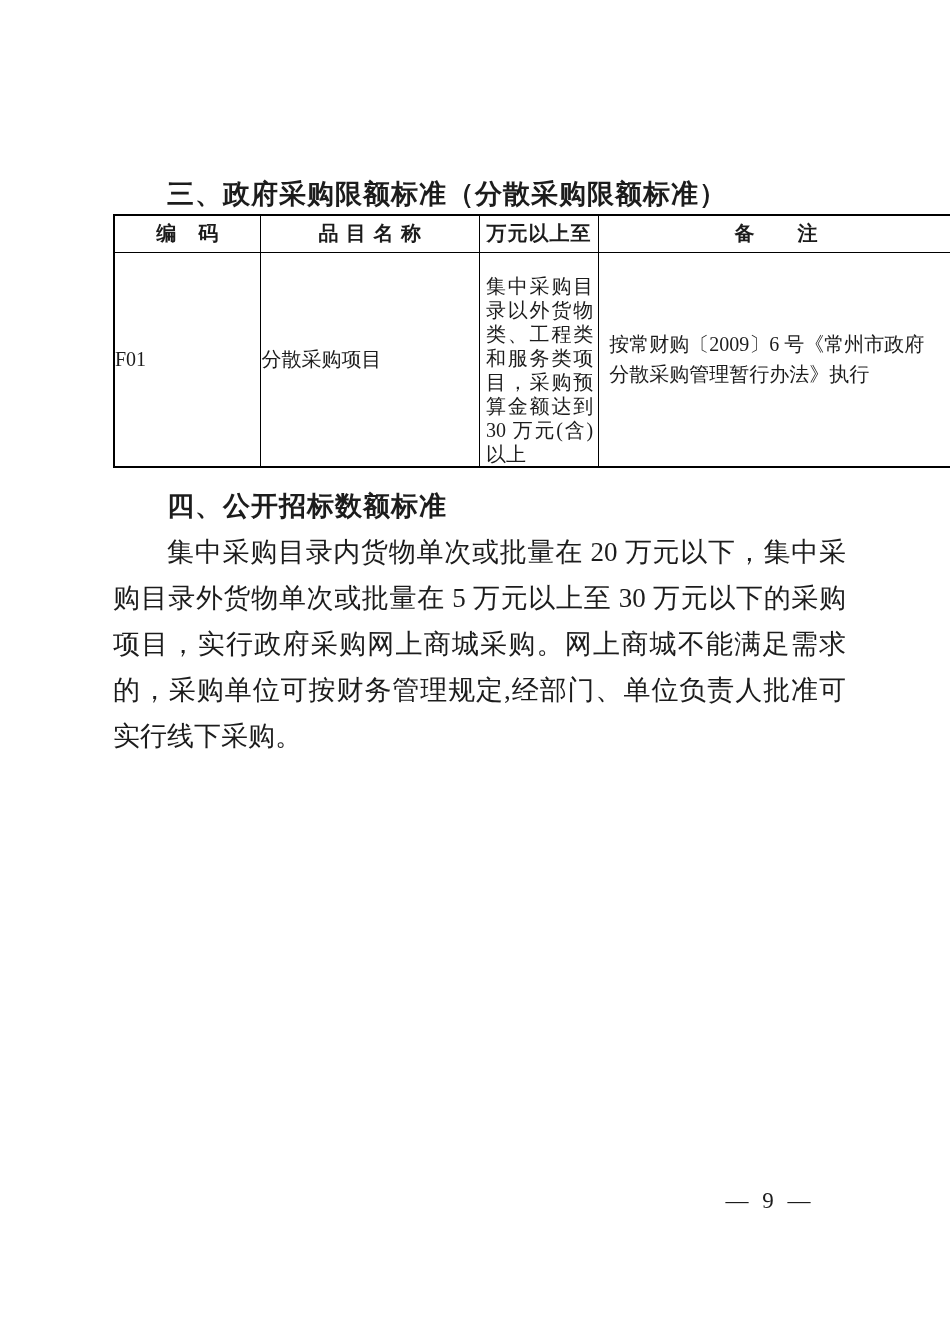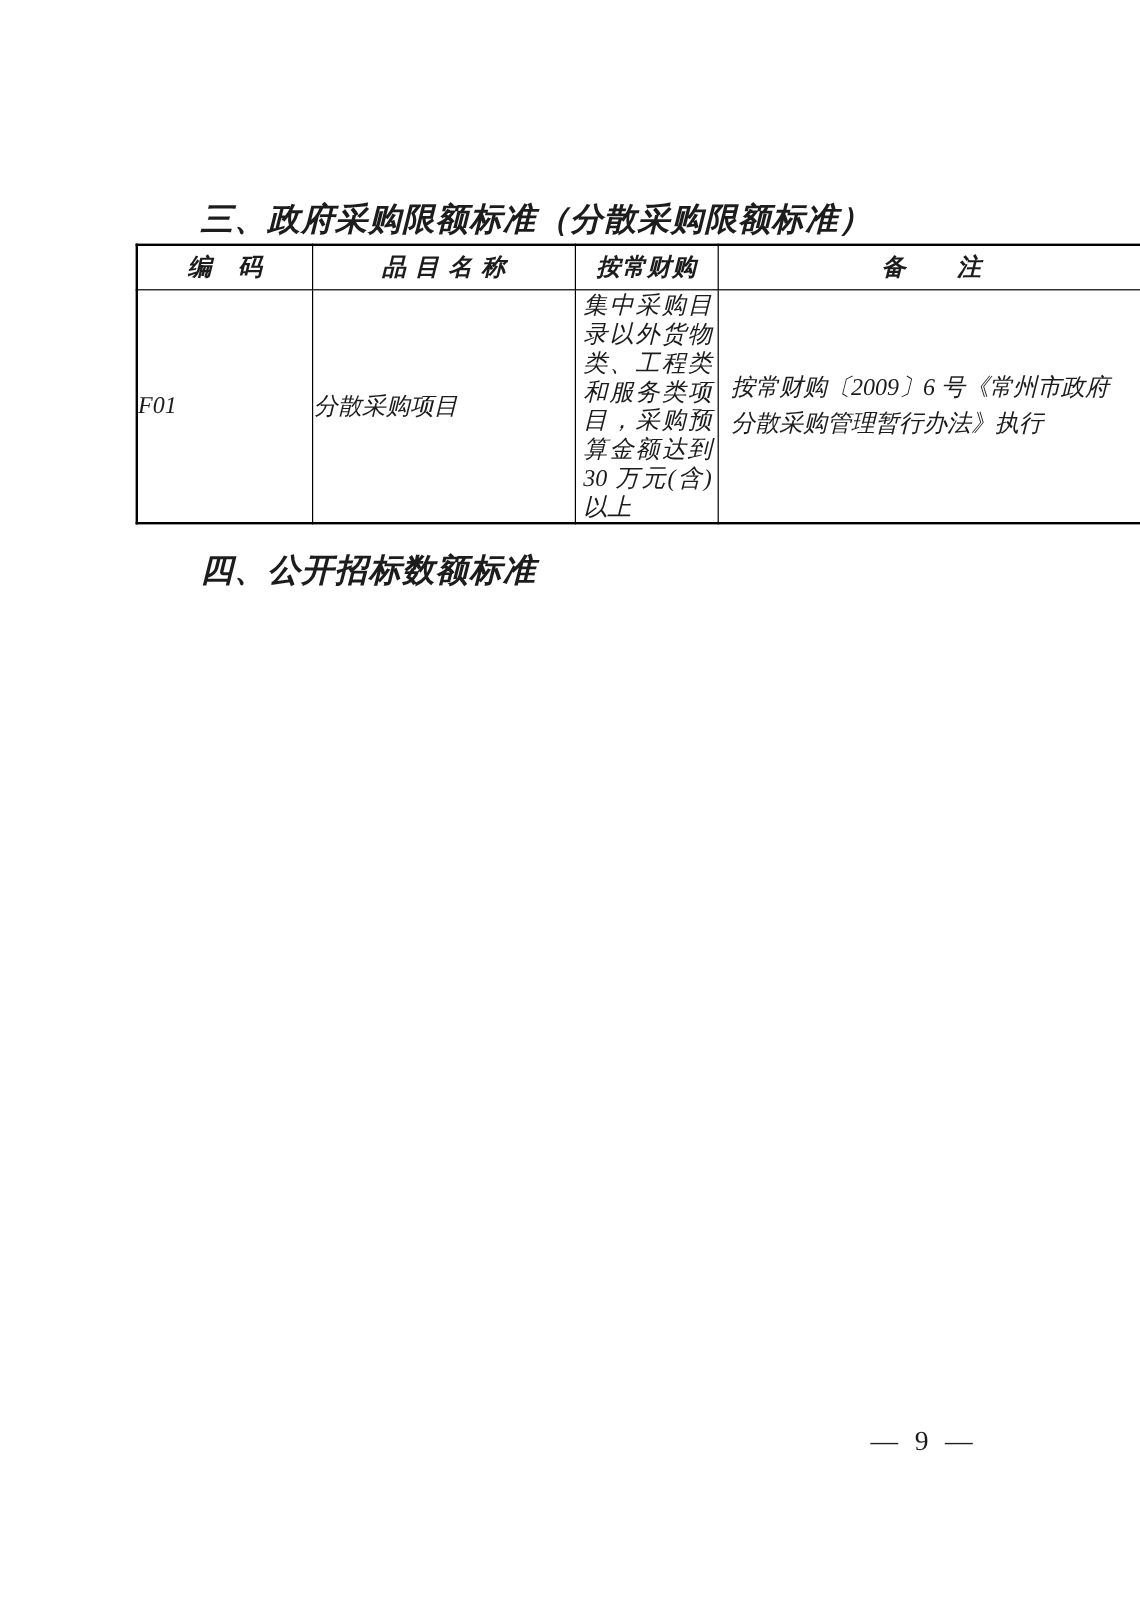--- a/index.html
+++ b/index.html
@@ -10,23 +10,22 @@
     height: 1341px;
     background: #ffffff;
     font-family: "Liberation Serif", "DejaVu Serif", serif;
     color: #1c1c1c;
     margin: 0 auto;
     overflow: hidden;
   }
   .content {
     position: absolute;
     left: 113px;
-    top: 163px;
+    top: 174px;
     width: 733px;
-    font-style: italic;
   }
   .sec-heading {
     font-family: "Liberation Sans", "DejaVu Sans", sans-serif;
     font-weight: bold;
     font-size: 27px;
     line-height: 40px;
     text-indent: 2em;
     letter-spacing: 1px;
     white-space: nowrap;
   }
@@ -58,21 +57,21 @@
   }
   .cell-center {
     vertical-align: middle;
   }
   .cell-threshold {
     vertical-align: top;
     text-align: justify;
     text-justify: inter-ideograph;
     font-size: 19px;
     line-height: 24px;
-    padding: 1px 5px 0 6px;
+    padding: 21px 5px 0 6px;
   }
   .cell-remark {
     vertical-align: middle;
     text-align: left;
     line-height: 30px;
     padding: 0 10px;
   }
   .h4 { margin-top: 15px; }
   .body-para {
     font-size: 27px;
@@ -104,35 +103,36 @@
       <colgroup>
         <col style="width:127px">
         <col style="width:189px">
         <col style="width:103px">
         <col style="width:308px">
       </colgroup>
       <thead>
         <tr>
           <th>编　码</th>
           <th>品 目 名 称</th>
-          <th>按常财购</th>
+          <th>万元以上至</th>
           <th>备　　注</th>
         </tr>
       </thead>
       <tbody>
         <tr>
           <td class="cell-center">F01</td>
           <td class="cell-center">分散采购项目</td>
           <td class="cell-threshold">集中采购目录以外货物类、工程类和服务类项目，采购预算金额达到 30 万元(含)以上</td>
           <td class="cell-remark">按常财购〔2009〕6 号《常州市政府分散采购管理暂行办法》执行</td>
         </tr>
       </tbody>
     </table>
 
     <div class="sec-heading rhythm h4">四、公开招标数额标准</div>
 
 
 
+    <div class="body-para">集中采购目录内货物单次或批量在 20 万元以下，集中采购目录外货物单次或批量在 5 万元以上至 30 万元以下的采购项目，实行政府采购网上商城采购。网上商城不能满足需求的，采购单位可按财务管理规定,经部门、单位负责人批准可实行线下采购。</div>
 
   </div>
 
   <div class="page-number">— 9 —</div>
 </div>
 
 </body></html>

